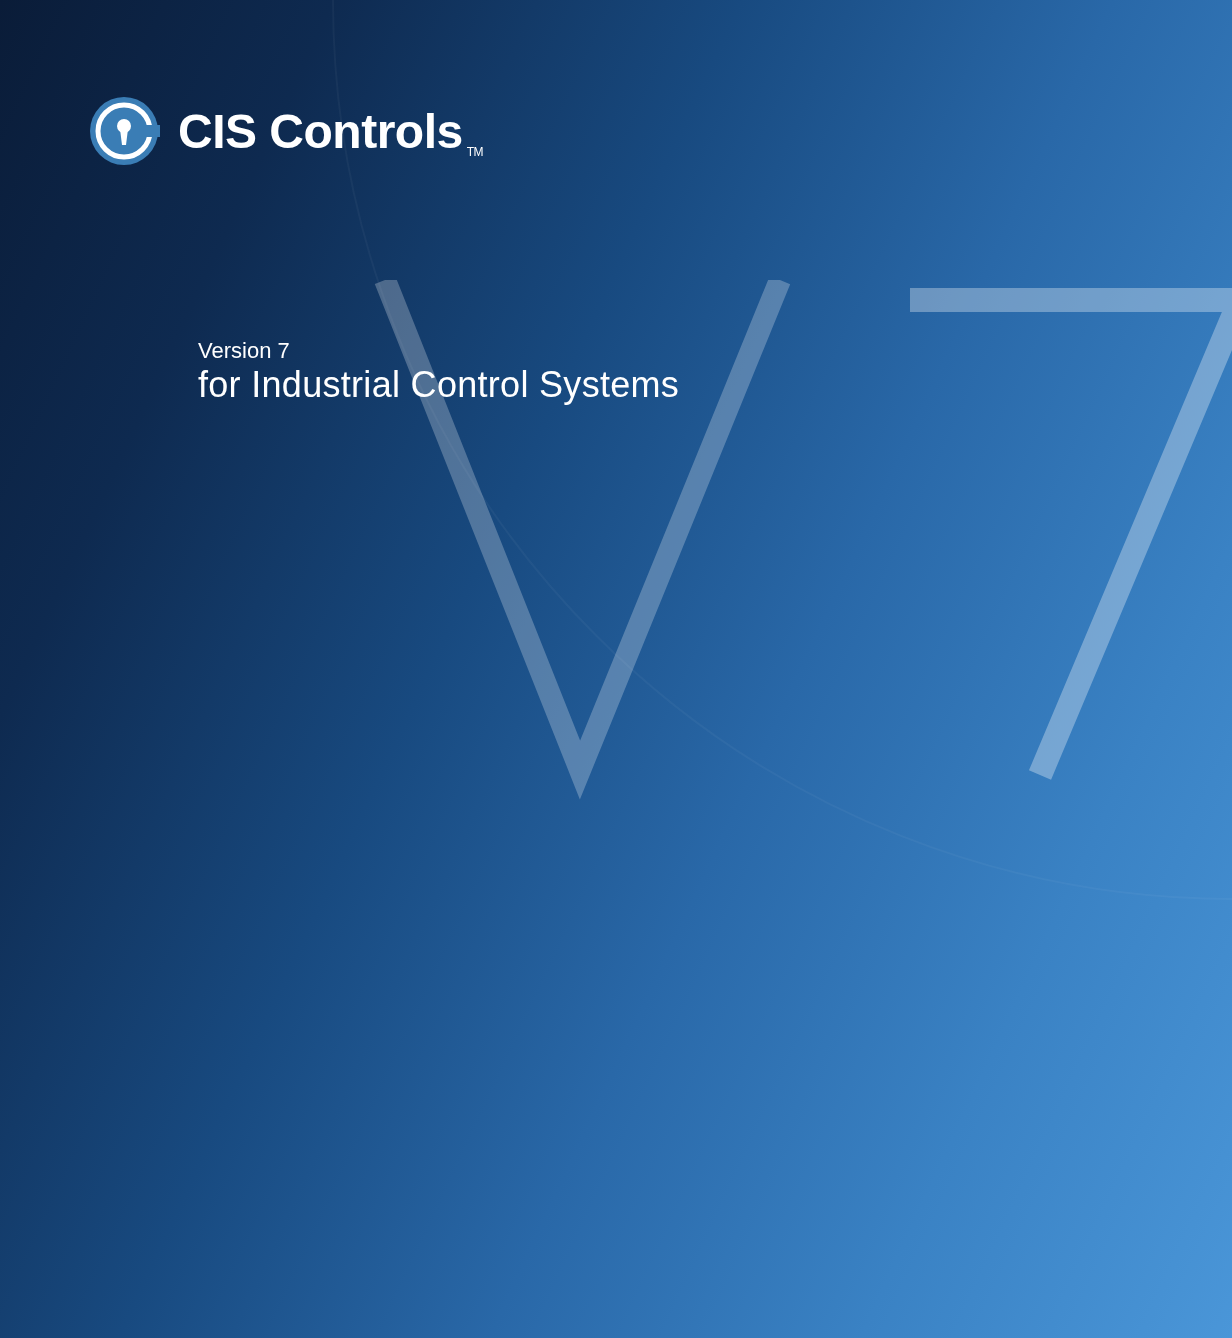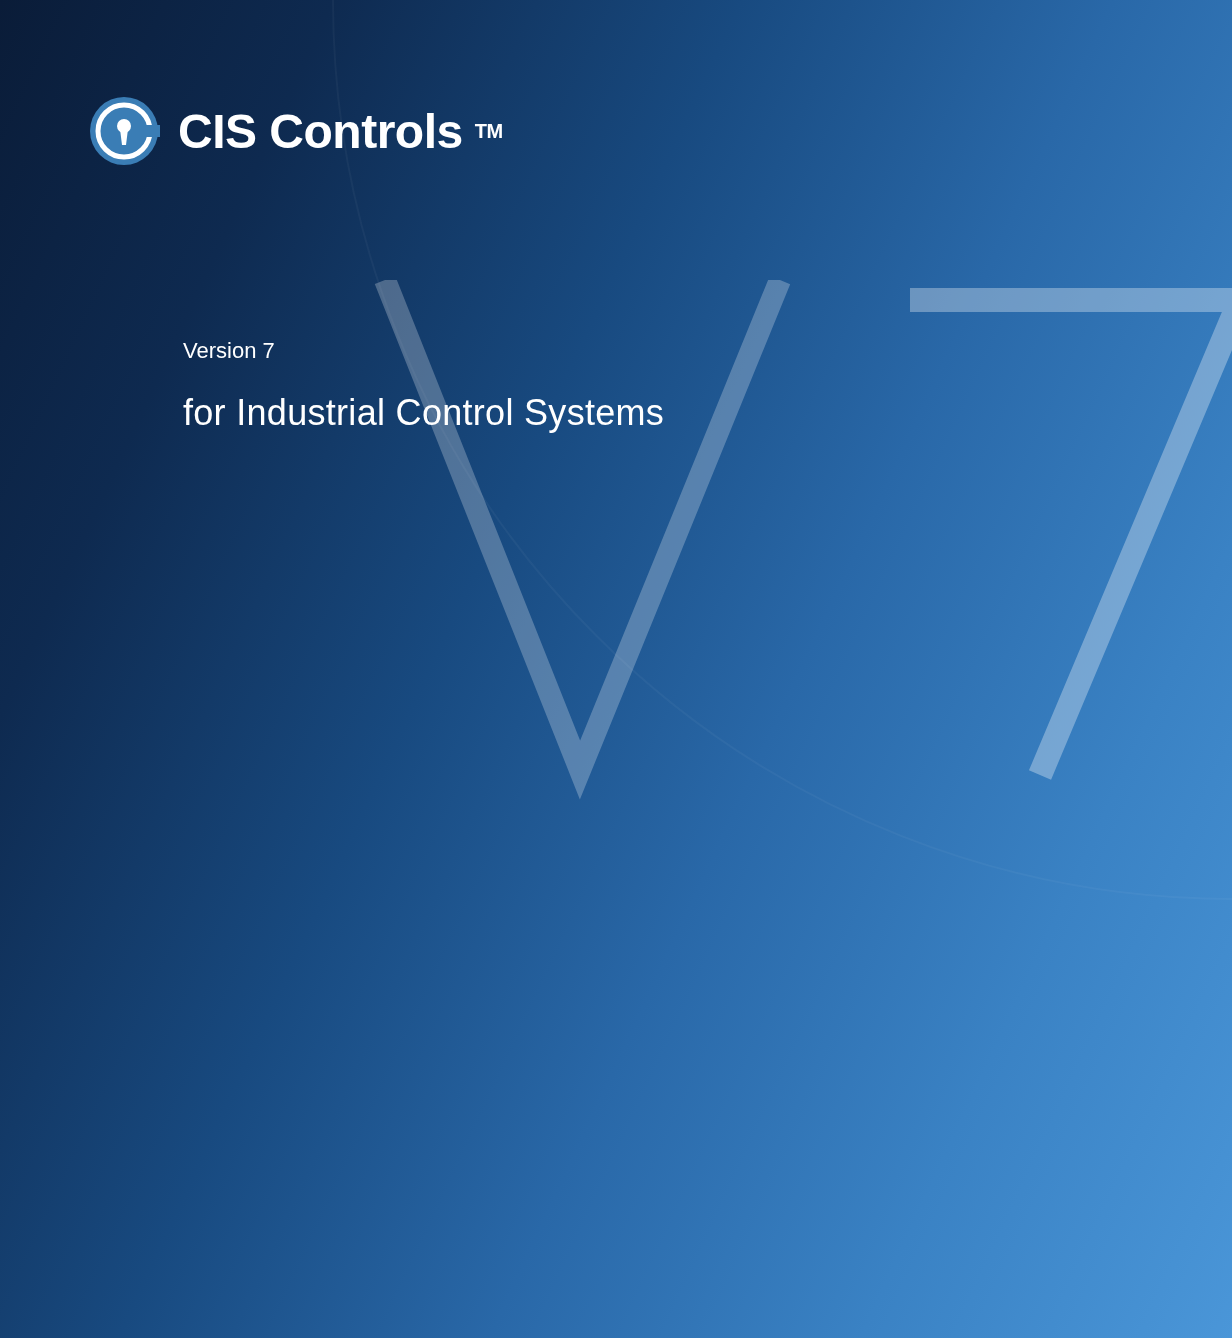--- a/index.html
+++ b/index.html
@@ -54,48 +54,48 @@
       width: 72px;
       height: 72px;
       flex: 0 0 72px;
     }
     .logo-text {
       color: #ffffff;
       font-size: 48px;
       font-weight: 700;
       letter-spacing: -0.5px;
       display: flex;
-      align-items: center;
-      gap: 12px;
+      align-items: flex-end;
+      gap: 4px;
     }
     .logo-tm {
-      font-size: 20px;
-      font-weight: 700;
+      font-size: 12px;
+      font-weight: 400;
     }
     
     .title-block {
       position: absolute;
       top: 338px;
-      left: 183px;
+      left: 198px;
       color: #ffffff;
     }
     .version-label {
       font-size: 22px;
       font-weight: 400;
     }
     .main-title {
       font-size: 60px;
       font-weight: 300;
       margin-top: 14px;
       letter-spacing: 0.5px;
     }
     .subtitle {
       font-size: 36px;
       font-weight: 300;
-      margin-top: 28px;
+      margin-top: 0;
       letter-spacing: 0.3px;
     }
   </style>
 </head>
 <body>
 
 <div class="page">
 
   <div class="arc"></div>
 

